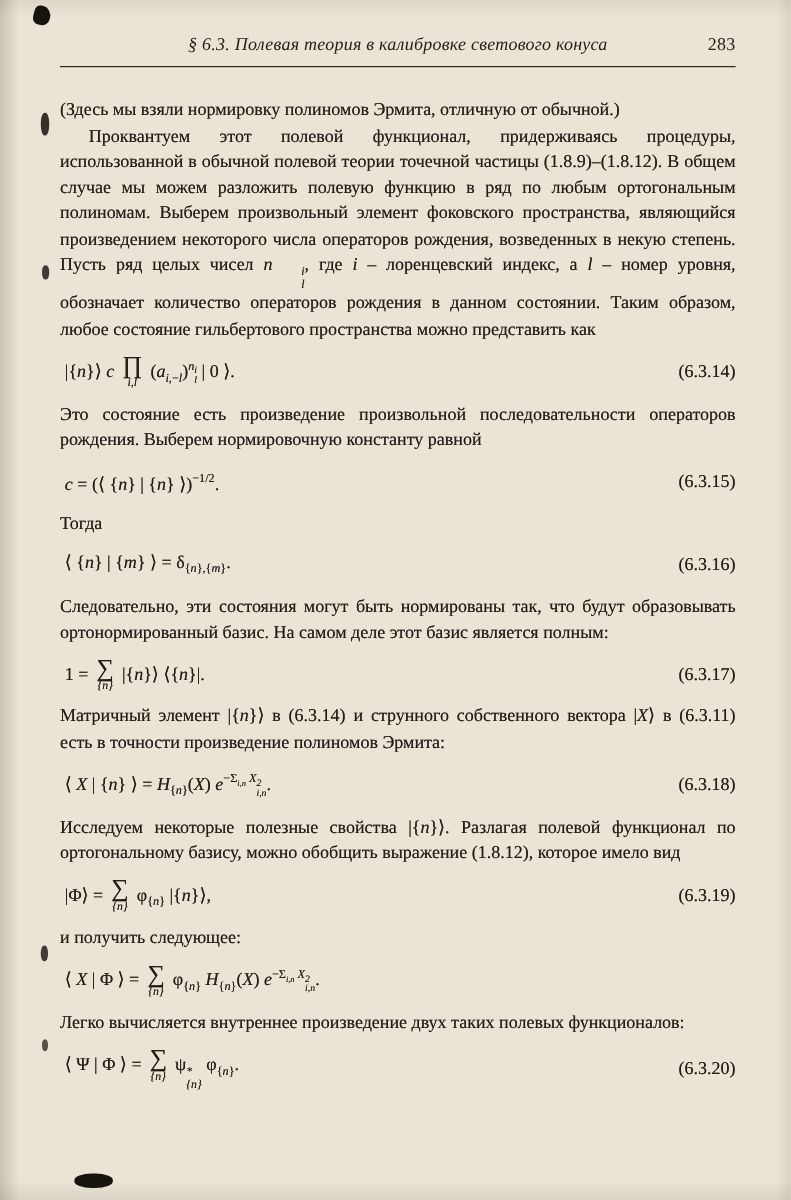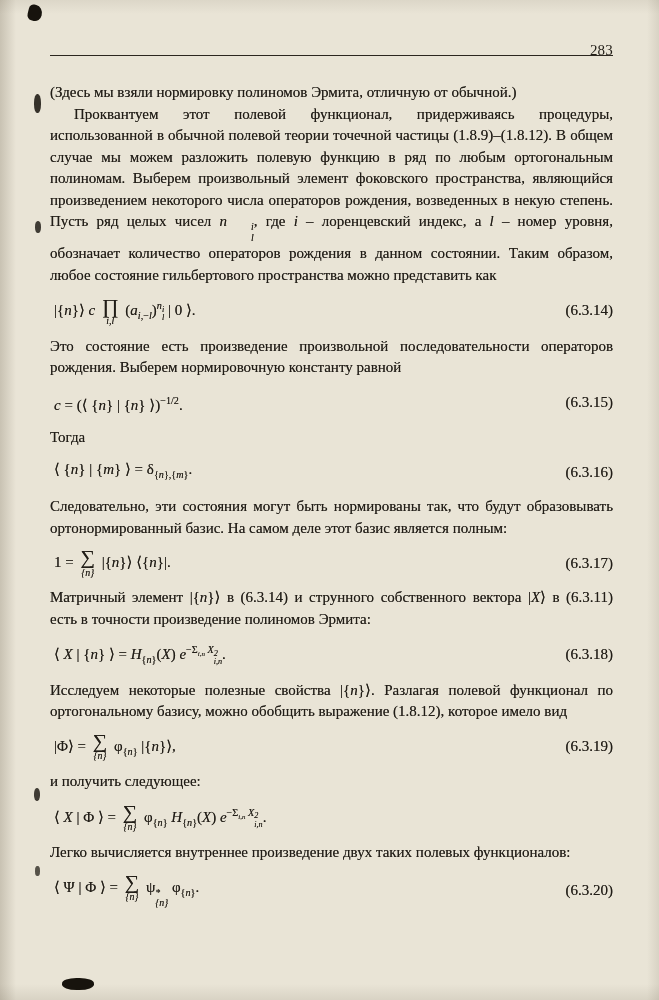--- a/index.html
+++ b/index.html
@@ -36,21 +36,21 @@
     position: relative;
     text-align: center;
     font-style: italic;
     font-size: 15px;
     letter-spacing: 0.2px;
     height: 20px;
   }
   .header .pnum {
     position: absolute;
     right: 0;
-    top: 12px;
+    top: 0;
     font-style: normal;
   }
   .rule {
     border: 0;
     border-bottom: 1.6px solid #2c2720;
     margin: 5px 0 0 0;
   }
   
   .textbody {
     margin-top: 26px;
@@ -116,20 +116,21 @@
 <div class="page">
 
   <div class="artifact a-corner"></div>
   <div class="artifact a-1"></div>
   <div class="artifact a-2"></div>
   <div class="artifact a-3"></div>
   <div class="artifact a-4"></div>
   <div class="artifact a-5"></div>
 
   <div class="header">
+    <span>§ 6.3. Полевая теория в калибровке светового конуса</span>
     <span class="pnum">283</span>
   </div>
   <div class="rule"></div>
 
   <div class="textbody">
 
     <p>(Здесь мы взяли нормировку полиномов Эрмита, отличную от обычной.)</p>
 
     <p class="indent">Проквантуем этот полевой функционал, придерживаясь процедуры, использованной в обычной полевой теории точечной частицы (1.8.9)–(1.8.12). В общем случае мы можем разложить полевую функцию в ряд по любым ортогональным полиномам. Выберем произвольный элемент фоковского пространства, являющийся произведением некоторого числа операторов рождения, возведенных в некую степень. Пусть ряд целых чисел <i>n</i><span class="ss2">
           <span><i>i</i></span>

